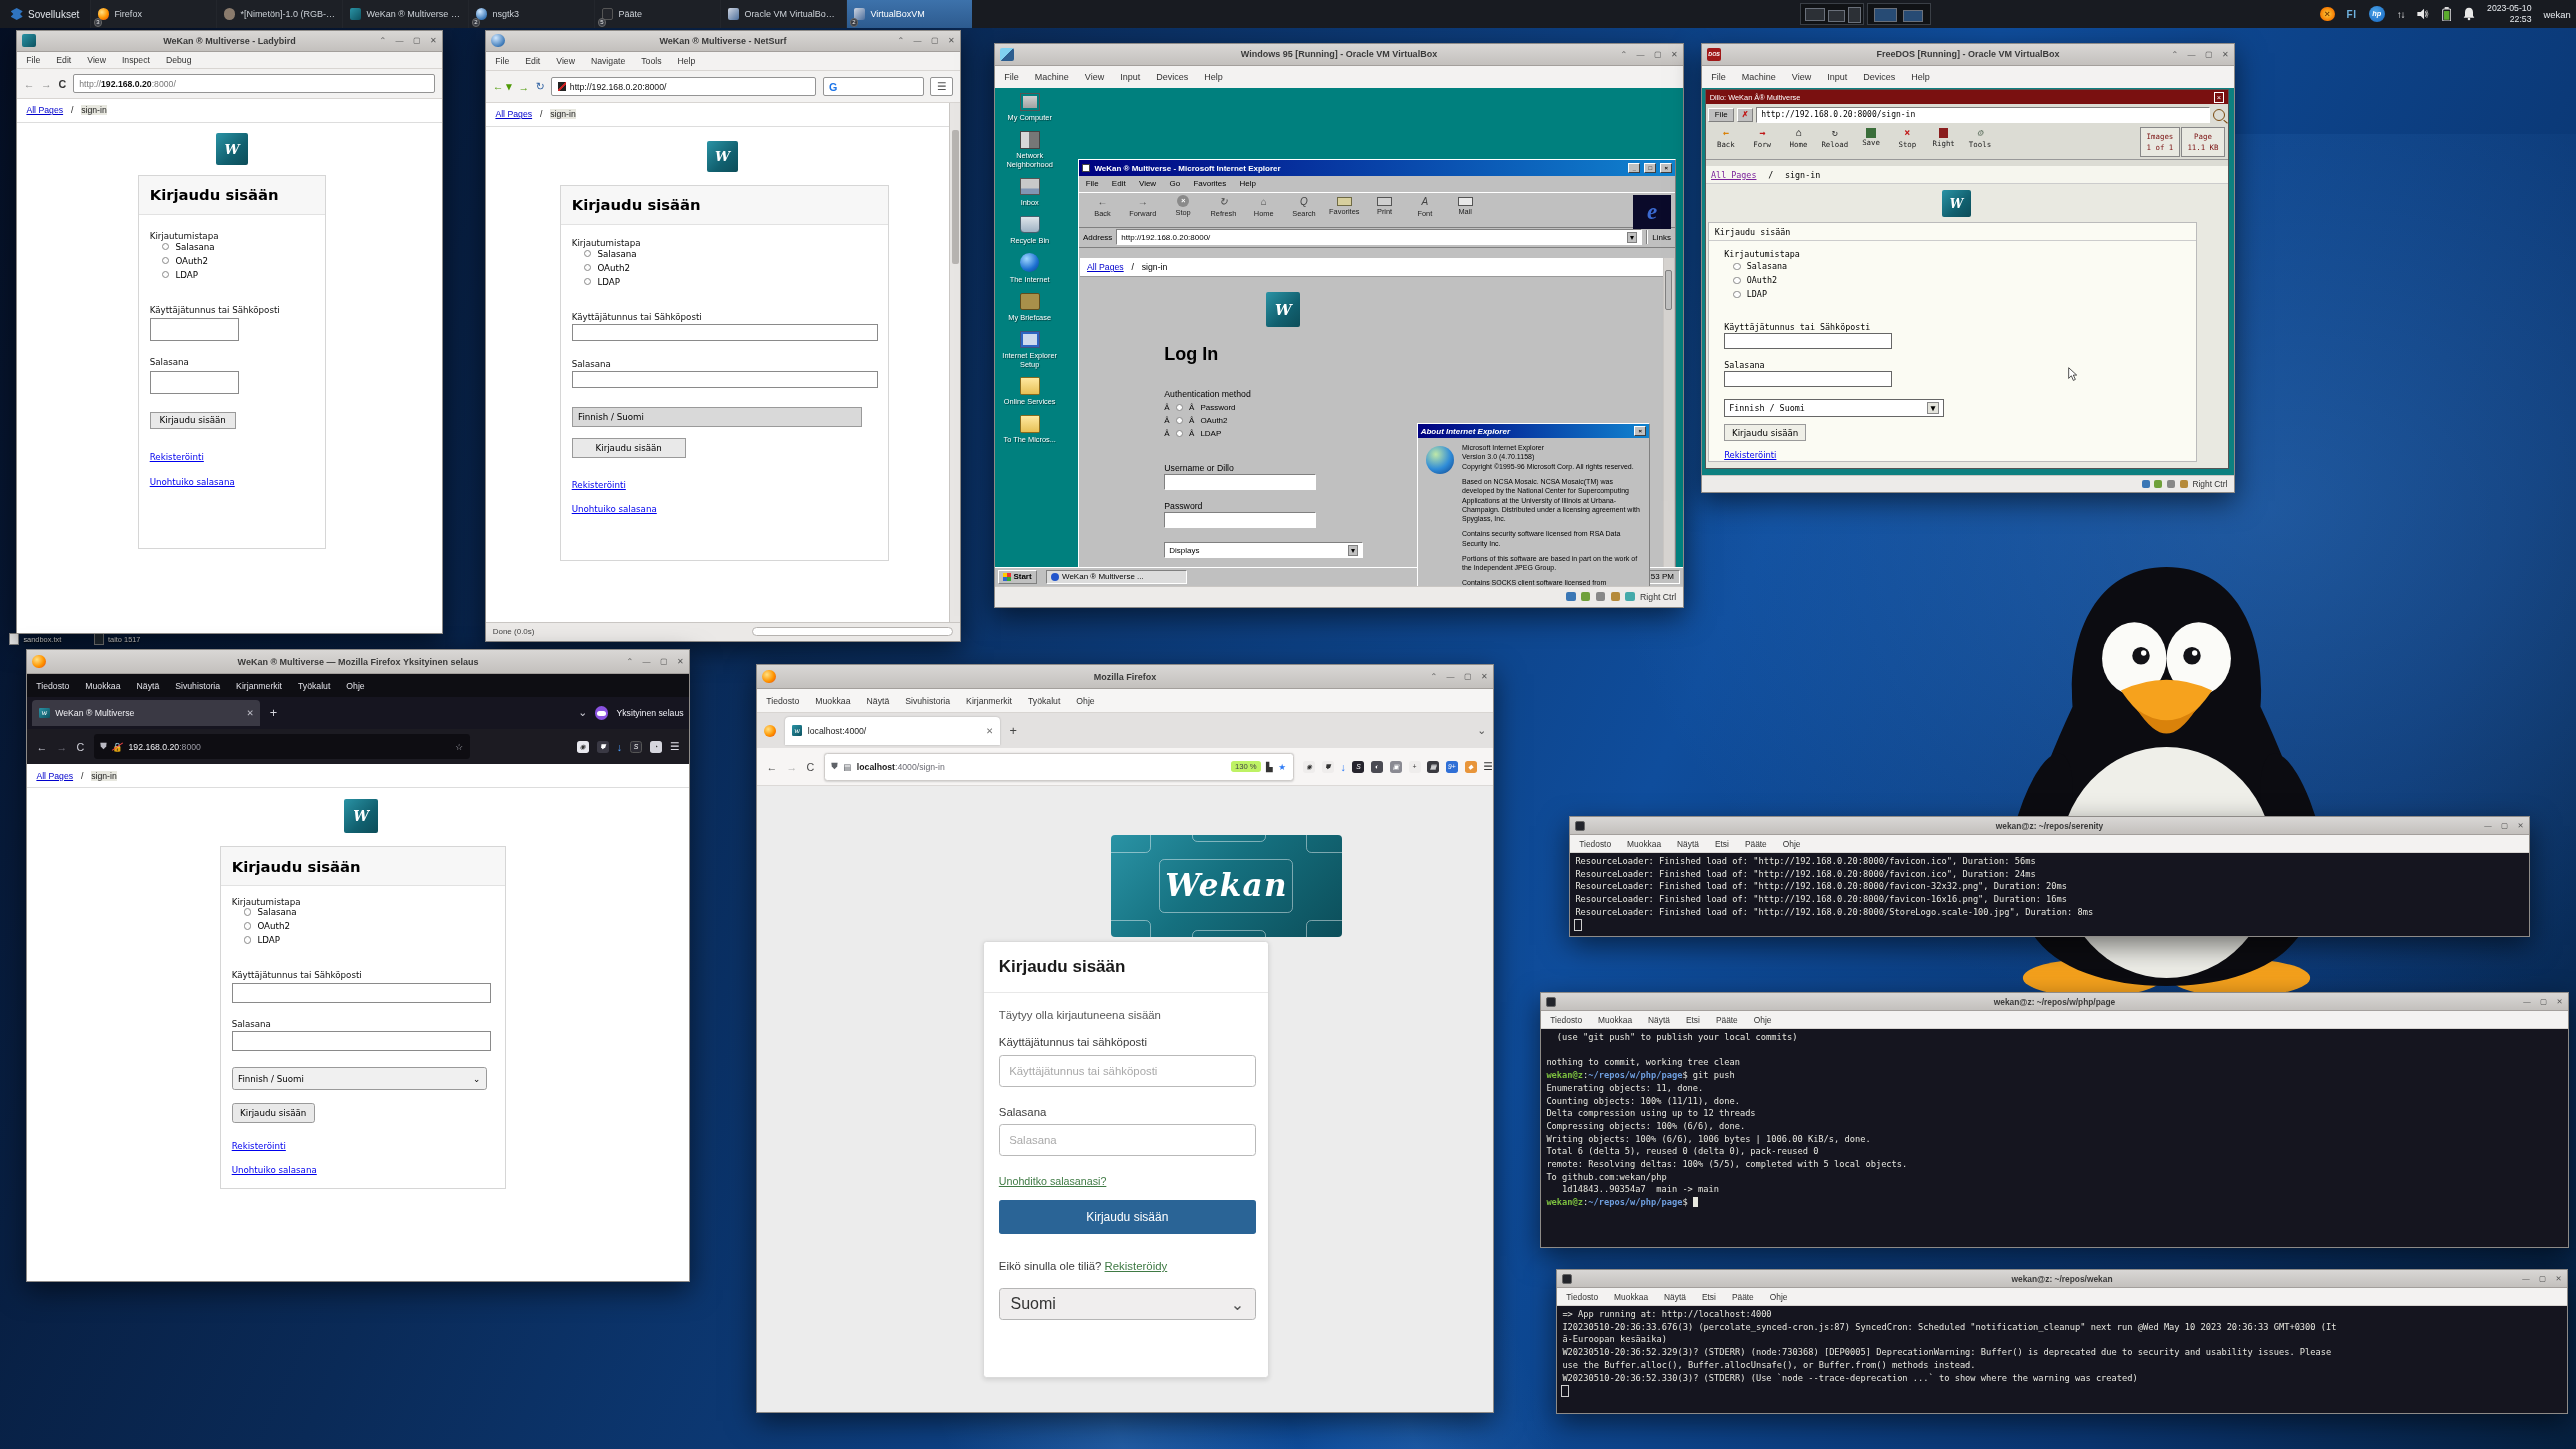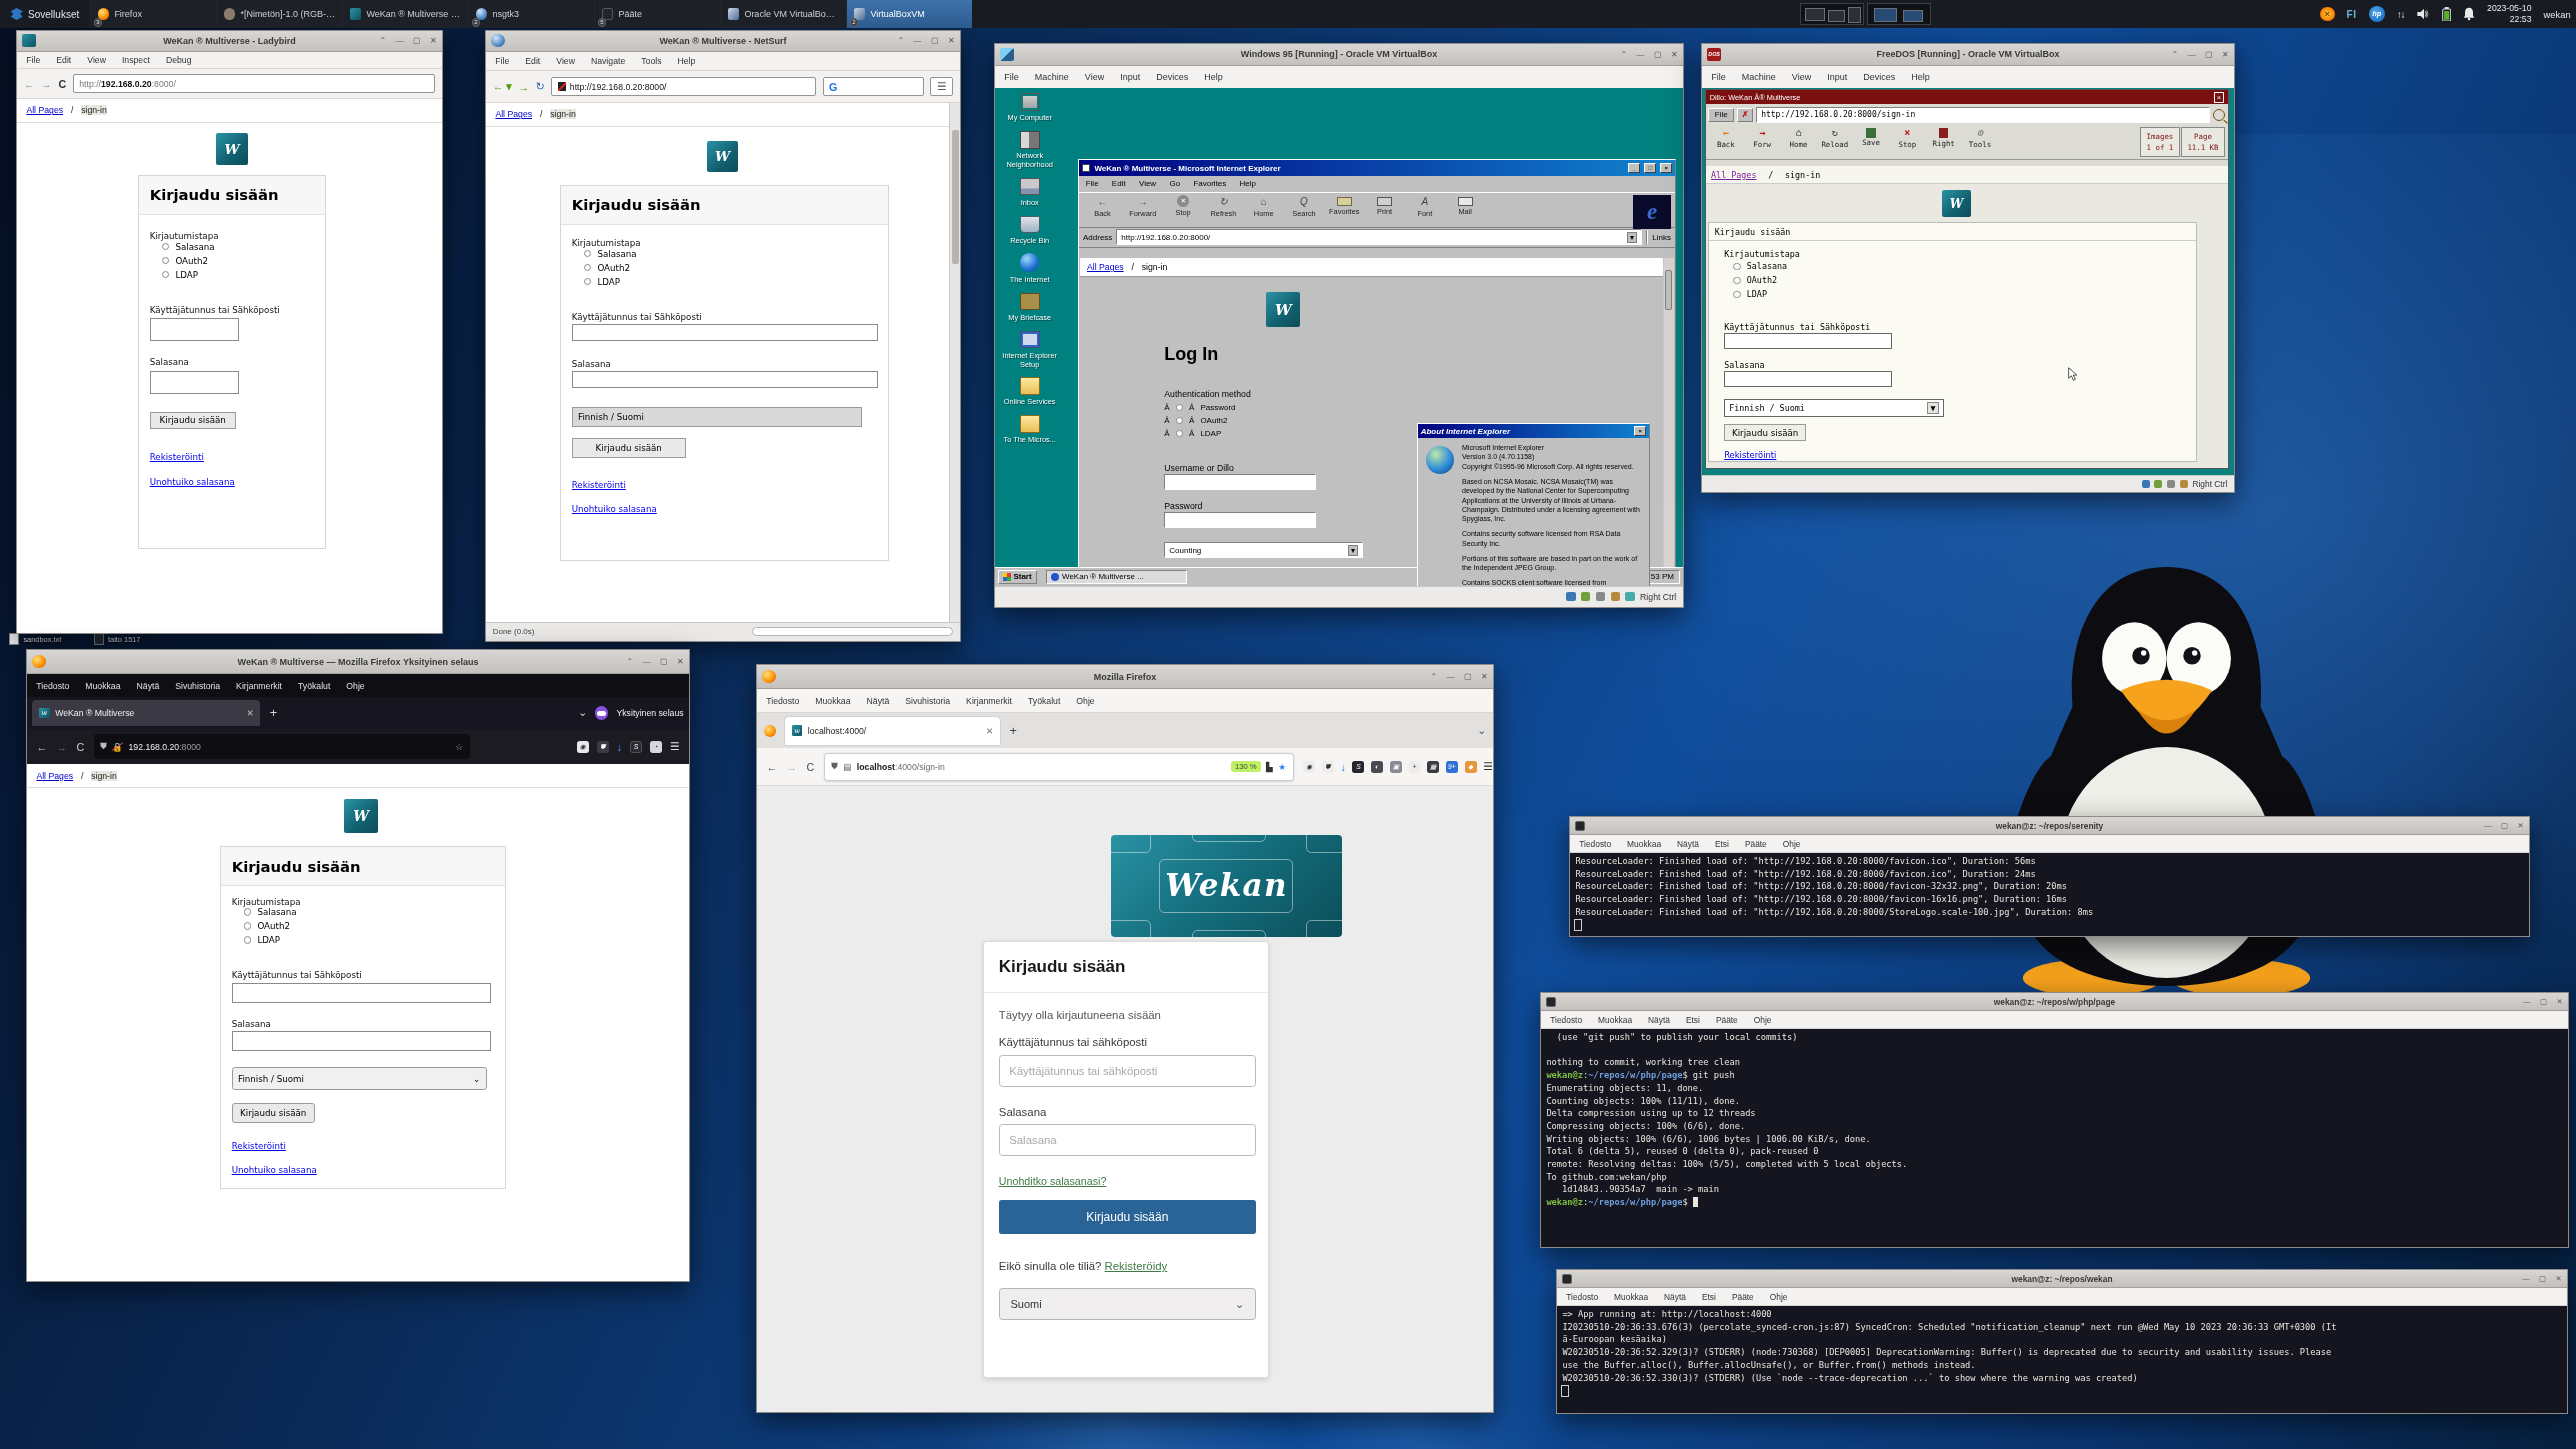--- a/index.html
+++ b/index.html
@@ -556,21 +556,21 @@
               <span class="rd"></span>
               <span>Â</span>
               <span>LDAP</span>
             </div>
           </div>
         <div style="position:absolute; left:84px; top:205px; font-size:8.7px;">Username or Dillo</div>
         <input class="bevel-in" style="position: absolute; left: 84px; top: 216px; width: 152px; height: 16px;">
         <div style="position:absolute; left:84px; top:243px; font-size:8.7px;">Password</div>
         <input class="bevel-in" style="position: absolute; left: 84px; top: 254px; width: 152px; height: 16px;">
         <div class="bevel-in" style="position:absolute; left:84px; top:284px; width:199px; height:16px; display:flex; align-items:center; padding:0 4px; font-size:8px;">
-          <span>Counting</span>
+          <span>Displays</span>
           <span style="margin-left:auto; width:10.7px; text-align:center; background:#c0c0c0; border:0.7px solid #808080;">▾</span>
         </div>
         <div class="bevel" style="position:absolute; left:96px; top:313px; width:47px; height:17.4px; display:flex; align-items:center; justify-content:center; font-size:8px;">Log In</div>
       </div>
       <div class="sbar-v" style="right:1.3px; top:98px; bottom:17.4px; width:10.7px; background:#d6d3d0;">
           <i style="top:12px; height:40px; background:#c0c0c0; border:0.7px solid #808080;"></i>
         </div>
       <div style="position:absolute; left:1.3px; right:1.3px; bottom:1.3px; height:14.8px; background:#c0c0c0; border-top:1.3px solid #fff; display:flex; align-items:center; padding:0 5.4px; font-size:8px;">
         <span>Displays program information, version number, and copyright.</span>
       </div>
@@ -918,21 +918,21 @@
       <div class="lbl2" style="top:94px;">Käyttäjätunnus tai sähköposti</div>
       <input class="in2" style="top: 113px;" placeholder="Käyttäjätunnus tai sähköposti">
       <div class="lbl2" style="top:164px;">Salasana</div>
       <input class="in2" style="top: 182px;" placeholder="Salasana">
       <a class="lbl2 greenlink" style="top:233px; font-size:10.7px;">Unohditko salasanasi?</a>
       <div style="position:absolute; left:14.8px; top:258px; width:257px; height:34px; background:#2a6496; color:#fff; border-radius:2.7px; display:flex; align-items:center; justify-content:center; font-size:12px;">Kirjaudu sisään</div>
       <div class="lbl2" style="top:318px;">
         <span>Eikö sinulla ole tiliä?</span>
         <a class="greenlink">Rekisteröidy</a>
       </div>
-      <div style="position:absolute; left:14.8px; top:346px; width:257px; height:32px; background:#f0eeee; border:0.7px solid #b5b5b5; border-radius:3.4px; display:flex; align-items:center; padding:0 10.7px; font-size:11px; color:#333;">
+      <div style="position:absolute; left:14.8px; top:346px; width:257px; height:32px; background:#f0eeee; border:0.7px solid #b5b5b5; border-radius:3.4px; display:flex; align-items:center; padding:0 10.7px; font-size:16px; color:#333;">
         <span>Suomi</span>
         <span style="margin-left:auto; color:#555;">⌄</span>
       </div>
     </div>
   </div>
 </section>
 
 <section class="win" style="left:1569px; top:816px; width:961px; height:121px; z-index:20;">
   <div class="g-tb" style="height:18px;">
     <i class="wicon" style="width:10px;height:10px;background:#23252b;border:0.7px solid #666;"></i>

